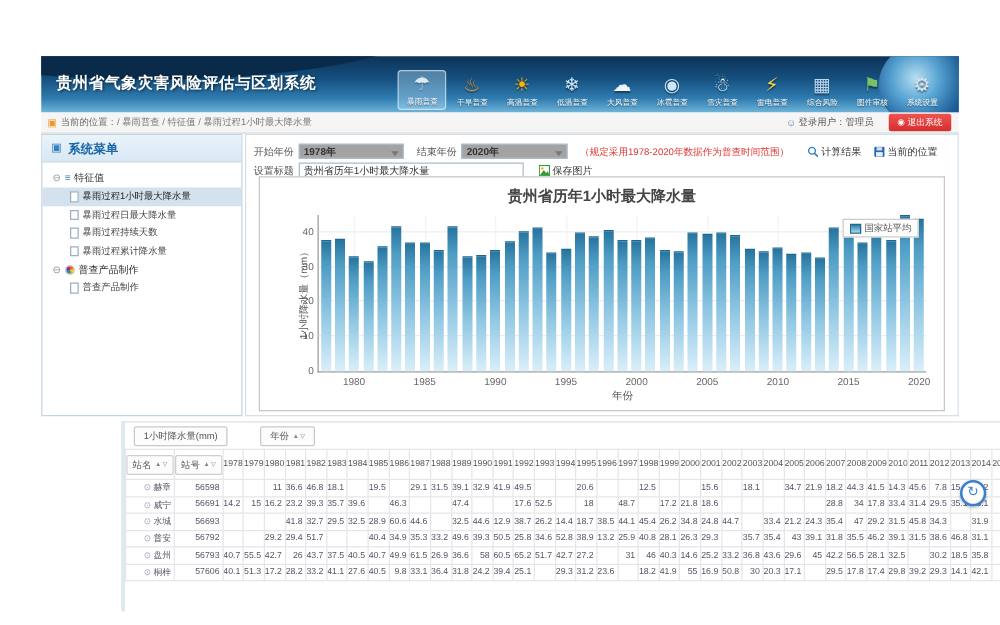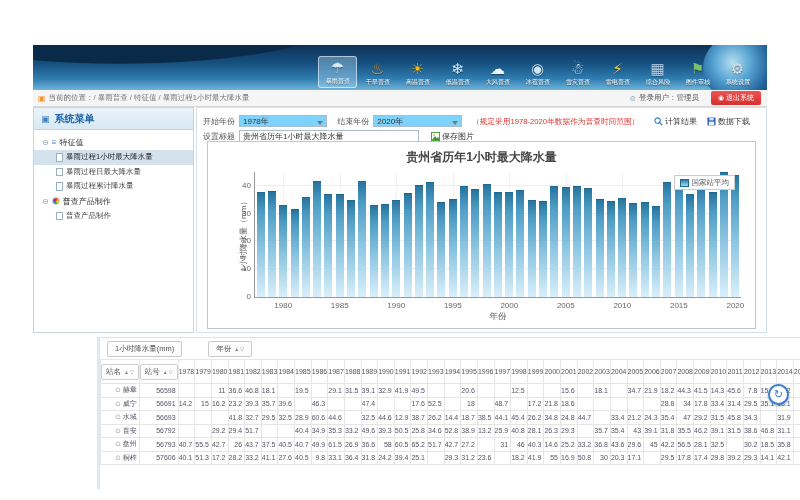--- a/index.html
+++ b/index.html
@@ -49,22 +49,22 @@
     padding-left:22px; cursor:pointer; white-space:nowrap; }
   .sb-item.selected { background:#d4e2ee; color:#222; }
   .doc { width:7px; height:8.5px; border:1px solid #9ab0c2; background:#fff; margin-right:3px; flex:0 0 auto; }
 
   
   .main-region { position:absolute; left:196px; top:107px; width:571px; height:226px; background:#fff;
     border:1px solid #d4e0ea; }
   .toolbar { padding:4px 6px 0; font-size:8px; color:#555; }
   .tb-row { display:flex; align-items:flex-end; height:15px; }
   .tb-label { margin-right:4px; white-space:nowrap; }
-  .select { border:1px solid #a9bccb; background:#7dd3fc; width:100px; height:12px; display:flex; align-items:center;
-    padding:0 3px; margin-right:10px; cursor:pointer; font-size:8px; color:#333; position:relative; }
+  .select { border:1px solid #a9bccb; background:#a3a3a3; width:100px; height:12px; display:flex; align-items:center;
+    padding:0 3px; margin-right:10px; cursor:pointer; font-size:8px; color:#333; position:relative;font-weight:bold; }
   .select .caret { position:absolute; right:3px; top:4.5px; width:0; height:0;
     border-left:3px solid transparent; border-right:3px solid transparent; border-top:4px solid #777; }
   .hint { color:#e2342f; margin-right:8px; white-space:nowrap; transform:scale(.96); transform-origin:left; }
   .tb-btn { display:flex; align-items:center; color:#333; cursor:pointer; margin-right:10px; white-space:nowrap; }
   .tb-btn svg { margin-right:2px; }
   .text-input { border:1px solid #a9bccb; width:180px; height:12px; font-size:8px; color:#333;
     display:flex; align-items:center; padding:0 3px; margin-right:12px; }
 
   
   .chart-panel { position:absolute; left:10px; top:33px; width:549px; height:188px; border:1px solid #c6c6c6;
@@ -110,20 +110,21 @@
 
   .float-btn { position:absolute; left:768px; top:384px; width:21px; height:21px; border-radius:50%;
     background:#fff; border:2px solid #3a7fd0; color:#3a7fd0; font-size:11px; line-height:17px;
     text-align:center; box-shadow:0 1px 3px rgba(0,0,0,.3); cursor:pointer; z-index:5; }
 </style>
 </head>
 <body>
 
 <div class="banner">
   <div class="earth"></div>
+  <div class="app-title">贵州省气象灾害风险评估与区划系统</div>
   <div class="nav-row">
       <div class="nav-item active">
         <span class="nav-glyph" style="color: rgb(216, 233, 246);">☂</span>
         <span class="nav-label">暴雨普查</span>
       </div>
       <div class="nav-item">
         <span class="nav-glyph" style="color: rgb(255, 140, 26);">♨</span>
         <span class="nav-label">干旱普查</span>
       </div>
       <div class="nav-item">
@@ -190,20 +191,24 @@
         <span class="sb-gicon">≡</span>
         <span>特征值</span>
       </div>
       <div class="sb-item selected">
         <span class="doc"></span>
         <span>暴雨过程1小时最大降水量</span>
       </div>
       <div class="sb-item">
         <span class="doc"></span>
         <span>暴雨过程日最大降水量</span>
+      </div>
+      <div class="sb-item">
+        <span class="doc"></span>
+        <span>暴雨过程持续天数</span>
       </div>
       <div class="sb-item">
         <span class="doc"></span>
         <span>暴雨过程累计降水量</span>
       </div>
       <div class="sb-group">
         <span class="sb-toggle">⊖</span>
         <span class="wheel"></span>
         <span>普查产品制作</span>
       </div>
@@ -234,21 +239,21 @@
             <line x1="6.3" y1="6.3" x2="9.2" y2="9.2" stroke="#2a7fc1" stroke-width="1.4"></line>
           </svg>
         <span>计算结果</span>
       </span>
       <span class="tb-btn">
         <svg width="9" height="9" viewBox="0 0 10 10">
             <rect x="0.5" y="0.5" width="9" height="9" rx="1" fill="#2a62b8"></rect>
             <rect x="2.5" y="0.8" width="5" height="3" fill="#cfe0f5"></rect>
             <rect x="2" y="5.2" width="6" height="4" fill="#e8eef8"></rect>
           </svg>
-        <span>数据下载</span>
+        <span>当前的位置</span>
       </span>
     </div>
     <div class="tb-row">
       <span class="tb-label">设置标题</span>
       <span class="text-input">
           <span>贵州省历年1小时最大降水量</span>
         </span>
       <span class="tb-btn">
         <svg width="9" height="9" viewBox="0 0 10 10">
             <rect x="0.5" y="0.5" width="9" height="9" fill="#fff" stroke="#3a9a3a"></rect>

